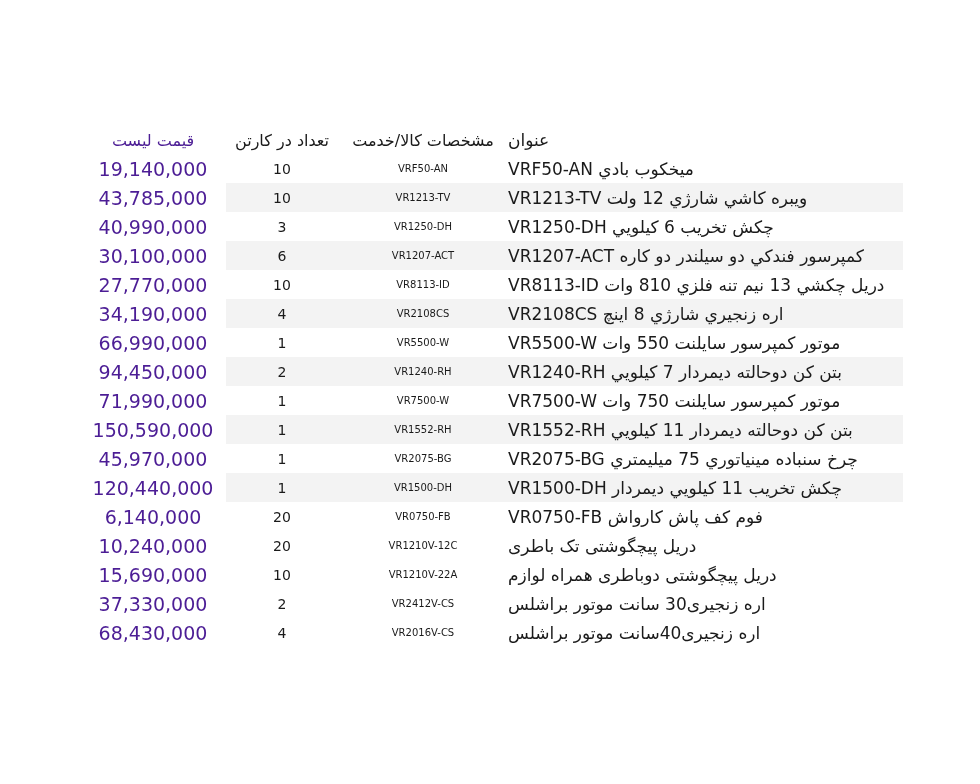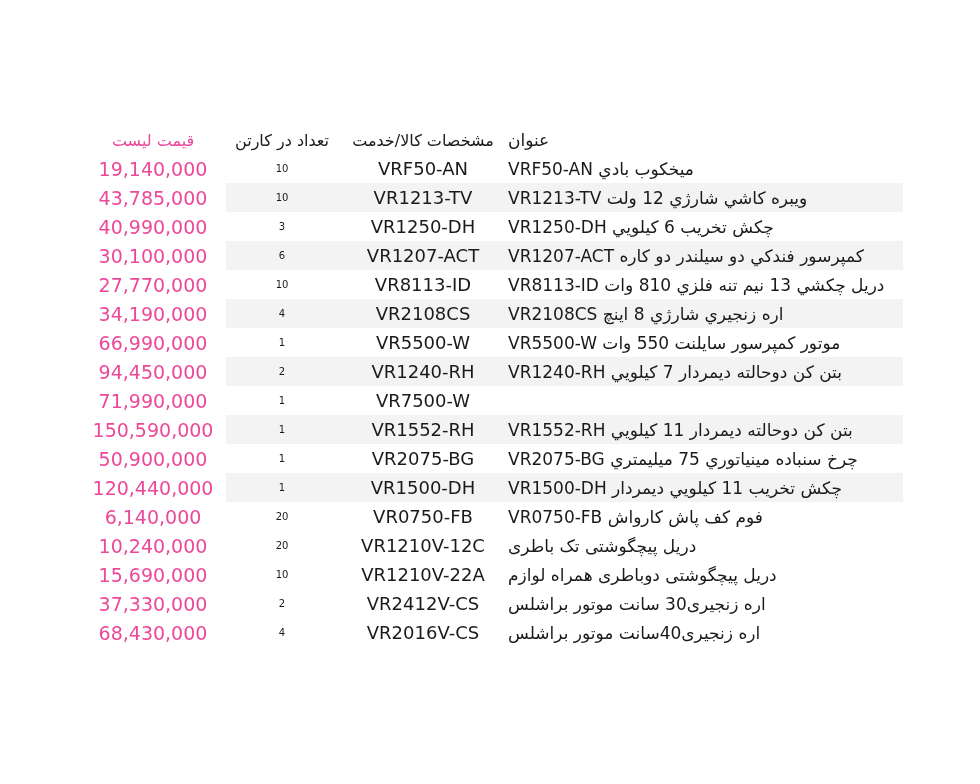--- a/index.html
+++ b/index.html
@@ -3,23 +3,23 @@
   <meta charset="utf-8">
   <style>
     html, body { margin: 0; padding: 0; background: #ffffff; }
     body { width: 980px; height: 784px; position: relative; overflow: hidden;
            font-family: "DejaVu Sans", "Liberation Sans", sans-serif; color: #1a1a1a; }
     .table { position: absolute; left: 80px; top: 126px; width: 830px; }
     .row { position: relative; height: 29px; }
     .row.header { height: 28px; }
     .row.shaded::before { content: ""; position: absolute; left: 146px; right: 7px; top: 0; bottom: 0; background: #f3f3f3; }
     .cell { position: absolute; top: 0; height: 100%; display: flex; align-items: center; white-space: nowrap; }
-    .c-price { left: 0; width: 146px; justify-content: center; font-size: 19px; color: #ec4899; }
-    .c-qty { left: 146px; width: 112px; justify-content: center; font-size: 10px; }
-    .c-spec { left: 258px; width: 170px; justify-content: center; font-size: 18px; }
+    .c-price { left: 0; width: 146px; justify-content: center; font-size: 19px; color: #4c1d95; }
+    .c-qty { left: 146px; width: 112px; justify-content: center; font-size: 14px; }
+    .c-spec { left: 258px; width: 170px; justify-content: center; font-size: 10px; }
     .c-title { left: 428px; width: 395px; justify-content: flex-end; direction: rtl; font-size: 17px; }
     .header .c-price, .header .c-qty, .header .c-spec { font-size: 16px; direction: rtl; }
     .header .c-title { font-size: 17px; }
     .row.header .cell { align-items: center; }
   </style>
 </head>
 <body>
 
 <div class="table">
   <div class="row header">
@@ -74,29 +74,30 @@
       <div class="row shaded">
         <div class="cell c-price">94,450,000</div>
         <div class="cell c-qty">2</div>
         <div class="cell c-spec">VR1240-RH</div>
         <div class="cell c-title">بتن کن دوحالته ديمردار 7 کيلويي VR1240-RH</div>
       </div>
       <div class="row">
         <div class="cell c-price">71,990,000</div>
         <div class="cell c-qty">1</div>
         <div class="cell c-spec">VR7500-W</div>
+        <div class="cell c-title">موتور کمپرسور سايلنت 750 وات VR7500-W</div>
       </div>
       <div class="row shaded">
         <div class="cell c-price">150,590,000</div>
         <div class="cell c-qty">1</div>
         <div class="cell c-spec">VR1552-RH</div>
         <div class="cell c-title">بتن کن دوحالته ديمردار 11 کيلويي VR1552-RH</div>
       </div>
       <div class="row">
-        <div class="cell c-price">50,900,000</div>
+        <div class="cell c-price">45,970,000</div>
         <div class="cell c-qty">1</div>
         <div class="cell c-spec">VR2075-BG</div>
         <div class="cell c-title">چرخ سنباده مينياتوري 75 ميليمتري VR2075-BG</div>
       </div>
       <div class="row shaded">
         <div class="cell c-price">120,440,000</div>
         <div class="cell c-qty">1</div>
         <div class="cell c-spec">VR1500-DH</div>
         <div class="cell c-title">چکش تخريب 11 کيلويي ديمردار VR1500-DH</div>
       </div>

